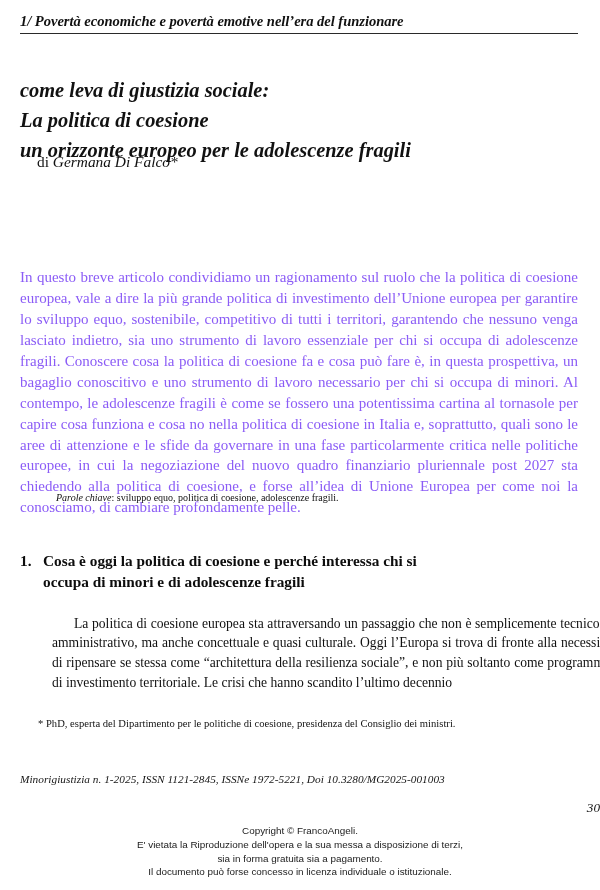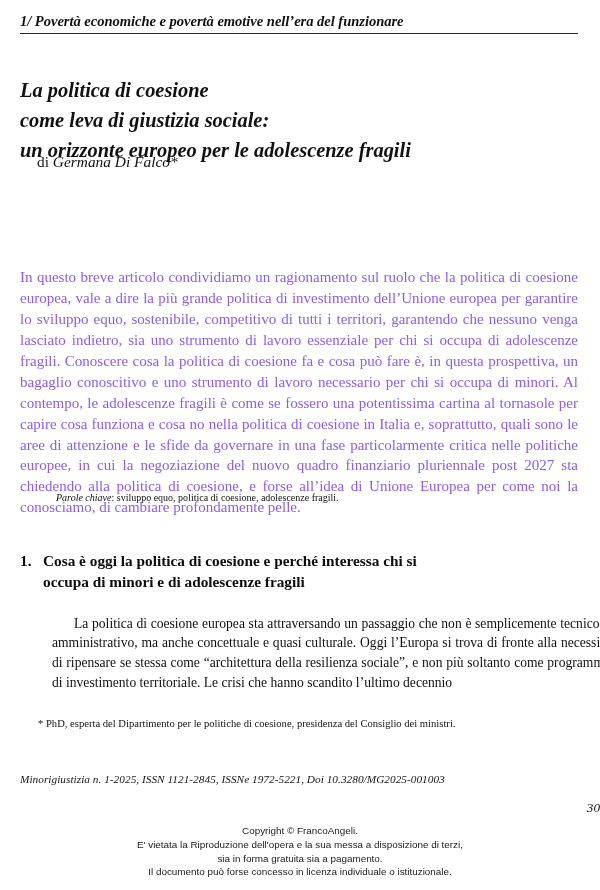--- a/index.html
+++ b/index.html
@@ -198,22 +198,22 @@
 <body>
 
 <div class="page">
 
   <div class="running-head">
     <span class="running-head-text">1/ Povertà economiche e povertà emotive nell’era del funzionare</span>
     <hr class="running-head-rule">
   </div>
 
   <h1 class="article-title">
+    <span class="tline">come leva di giustizia sociale:</span>
     <span class="tline">La politica di coesione</span>
-    <span class="tline">come leva di giustizia sociale:</span>
     <span class="tline">un orizzonte europeo per le adolescenze fragili</span>
   </h1>
 
   <div class="byline">
     <span class="prefix">di </span><span class="author-name">Germana Di Falco*</span>
   </div>
 
   <p class="abstract">In questo breve articolo condividiamo un ragionamento sul ruolo che la politica di coesione europea, vale a dire la più grande politica di investimento dell’Unione europea per garantire lo sviluppo equo, sostenibile, competitivo di tutti i territori, garantendo che nessuno venga lasciato indietro, sia uno strumento di lavoro essenziale per chi si occupa di adolescenze fragili. Conoscere cosa la politica di coesione fa e cosa può fare è, in questa prospettiva, un bagaglio conoscitivo e uno strumento di lavoro necessario per chi si occupa di minori. Al contempo, le adolescenze fragili è come se fossero una potentissima cartina al tornasole per capire cosa funziona e cosa no nella politica di coesione in Italia e, soprattutto, quali sono le aree di attenzione e le sfide da governare in una fase particolarmente critica nelle politiche europee, in cui la negoziazione del nuovo quadro finanziario pluriennale post 2027 sta chiedendo alla politica di coesione, e forse all’idea di Unione Europea per come noi la conosciamo, di cambiare profondamente pelle.</p>
 
   <p class="keywords"><span class="kw-label">Parole chiave</span><span>: </span><span>sviluppo equo, politica di coesione, adolescenze fragili.</span></p>

